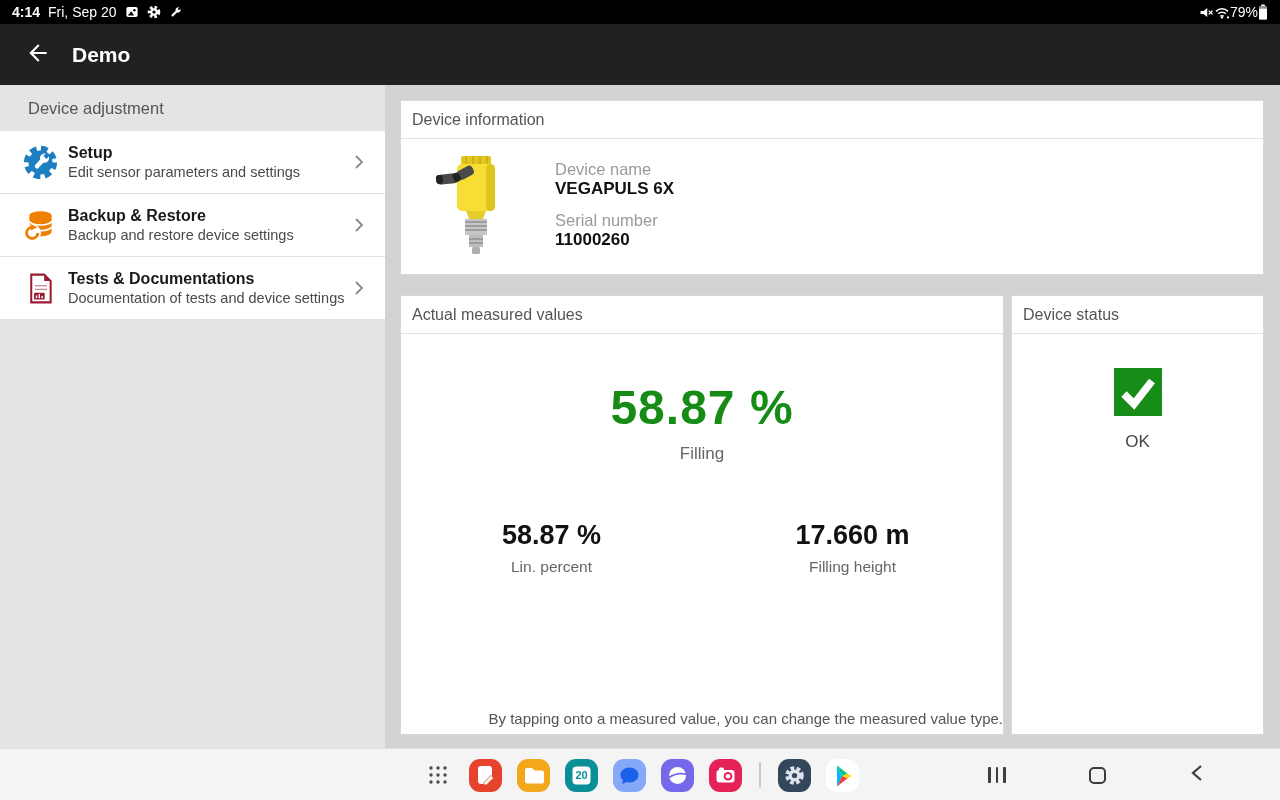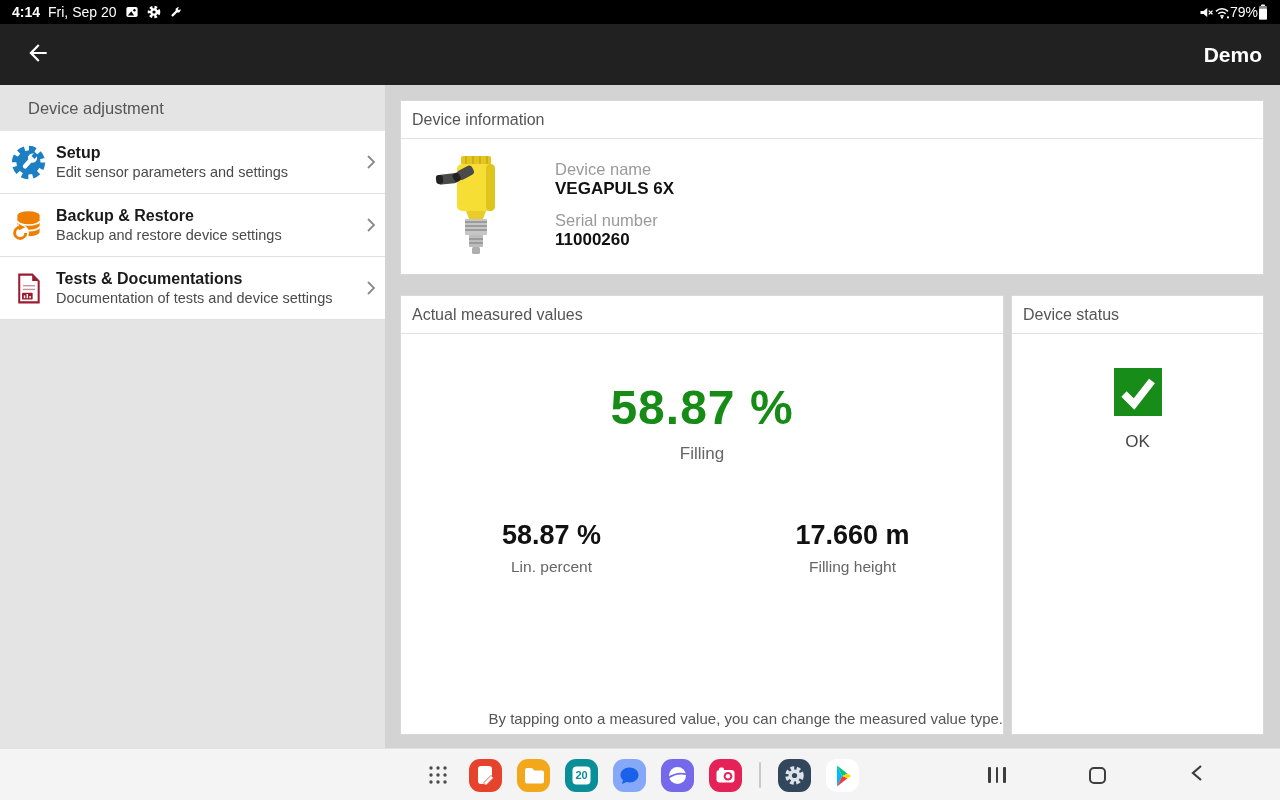--- a/index.html
+++ b/index.html
@@ -10,33 +10,33 @@
   .status-bar { position:absolute; left:0; top:0; width:1280px; height:24px;
     background:#000; color:#fff; display:flex; align-items:center; padding:0 12px;
     font-size:14px; }
   .sb-left { display:flex; align-items:center; gap:8px; }
   .sb-right { margin-left:auto; display:flex; align-items:center; }
   .sb-time { font-weight:bold; }
   .sb-icon { display:flex; align-items:center; }
 
   
   .app-bar { position:absolute; left:0; top:24px; width:1280px; height:61px;
-    background:#212121; display:flex; align-items:center; padding:0 18px;justify-content:space-between; }
+    background:#212121; display:flex; align-items:center; padding:0 18px; }
   .back-btn { width:40px; height:40px; display:flex; align-items:center; justify-content:center; cursor:pointer; }
   .app-title { color:#fff; font-size:21px; font-weight:bold; margin-left:14px; }
 
   
   .content { position:absolute; left:0; top:85px; width:1280px; height:663px; background:#d3d3d3; }
 
   
   .sidebar { position:absolute; left:0; top:0; width:385px; height:663px; background:#e4e4e4; }
   .sidebar-header { height:46px; display:flex; align-items:center; padding-left:28px;
     color:#555; font-size:16.5px; }
   .sidebar-item { height:63px; background:#fff; border-bottom:1px solid #e0e0e0;
-    display:flex; align-items:center; padding:0 8px; cursor:pointer; }
+    display:flex; align-items:center; padding:0 20px; cursor:pointer; }
   .sidebar-item:first-of-type { border-top:1px solid #d8d8d8; }
   .si-icon { width:40px; height:40px; flex:0 0 40px; display:flex; align-items:center; justify-content:center; }
   .si-text { margin-left:8px; flex:1; min-width:0; }
   .si-title { font-size:16px; font-weight:bold; color:#1a1a1a; line-height:1.35; }
   .si-sub { font-size:14.5px; color:#4a4a4a; line-height:1.3; }
   .si-chev { flex:0 0 16px; display:flex; justify-content:flex-end; }
 
   
   .card { position:absolute; background:#fff; border:1px solid #d8d8d8; }
   .card-header { height:38px; display:flex; align-items:center; padding-left:11px;

